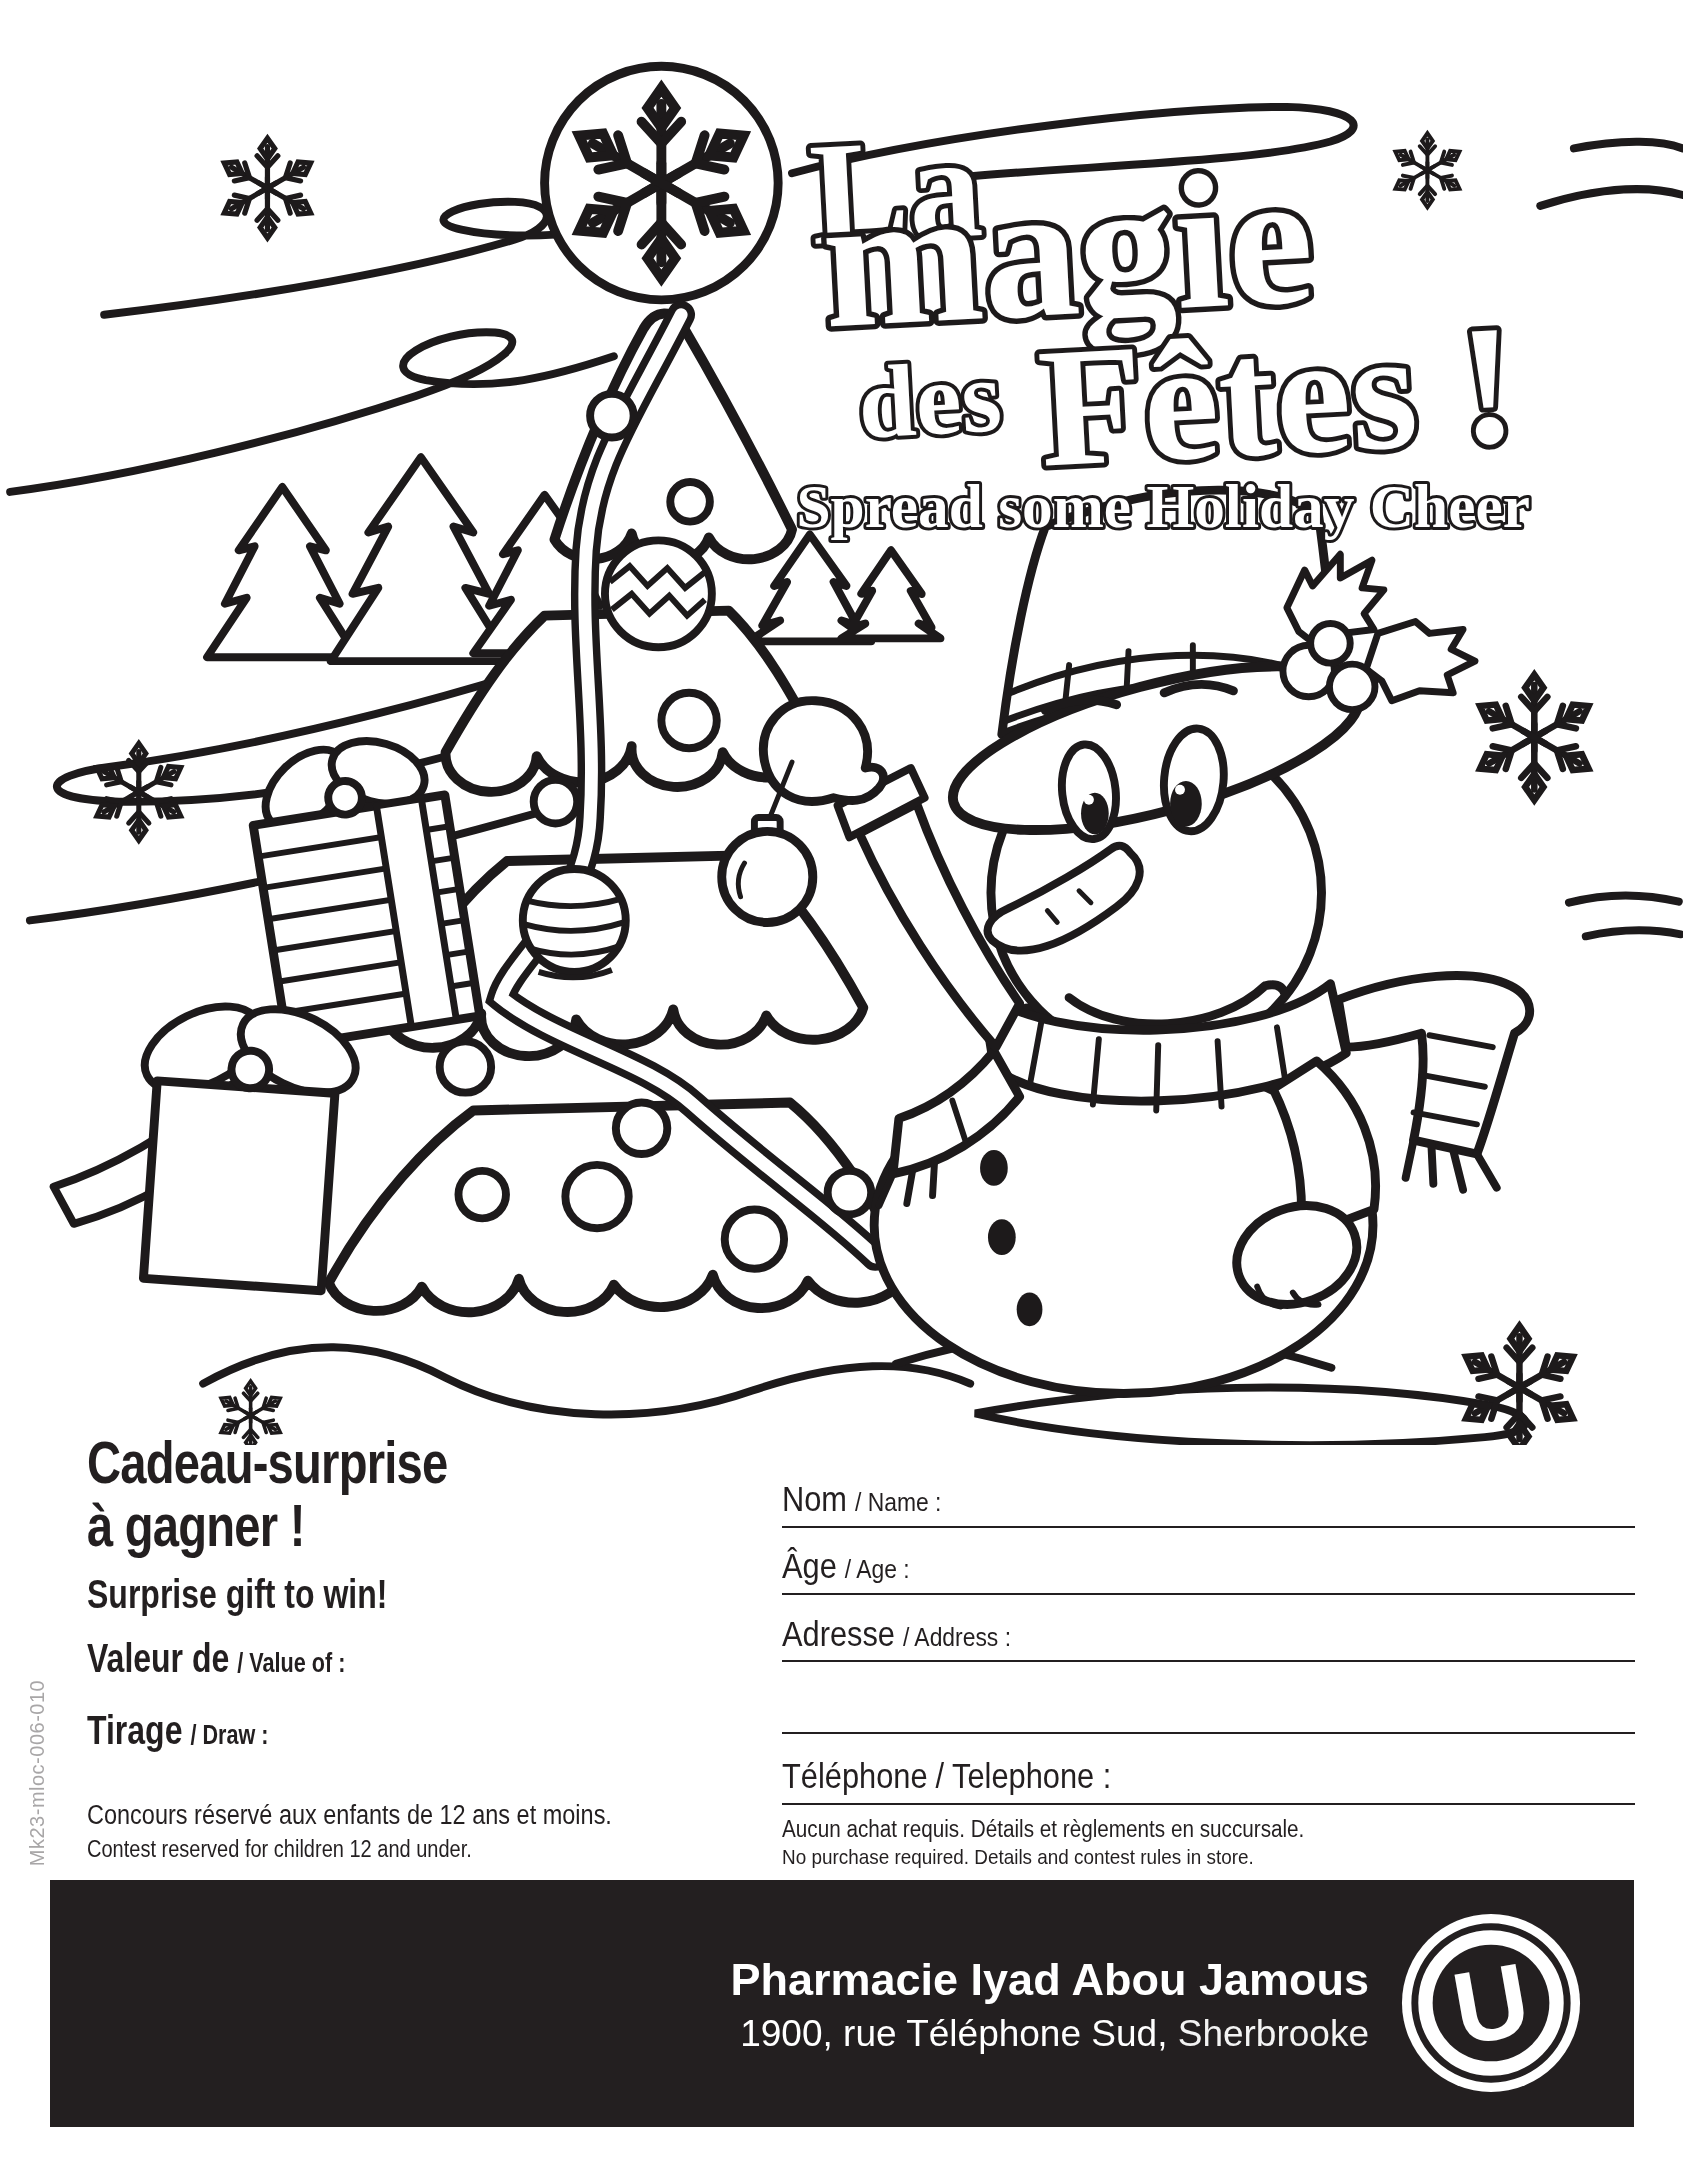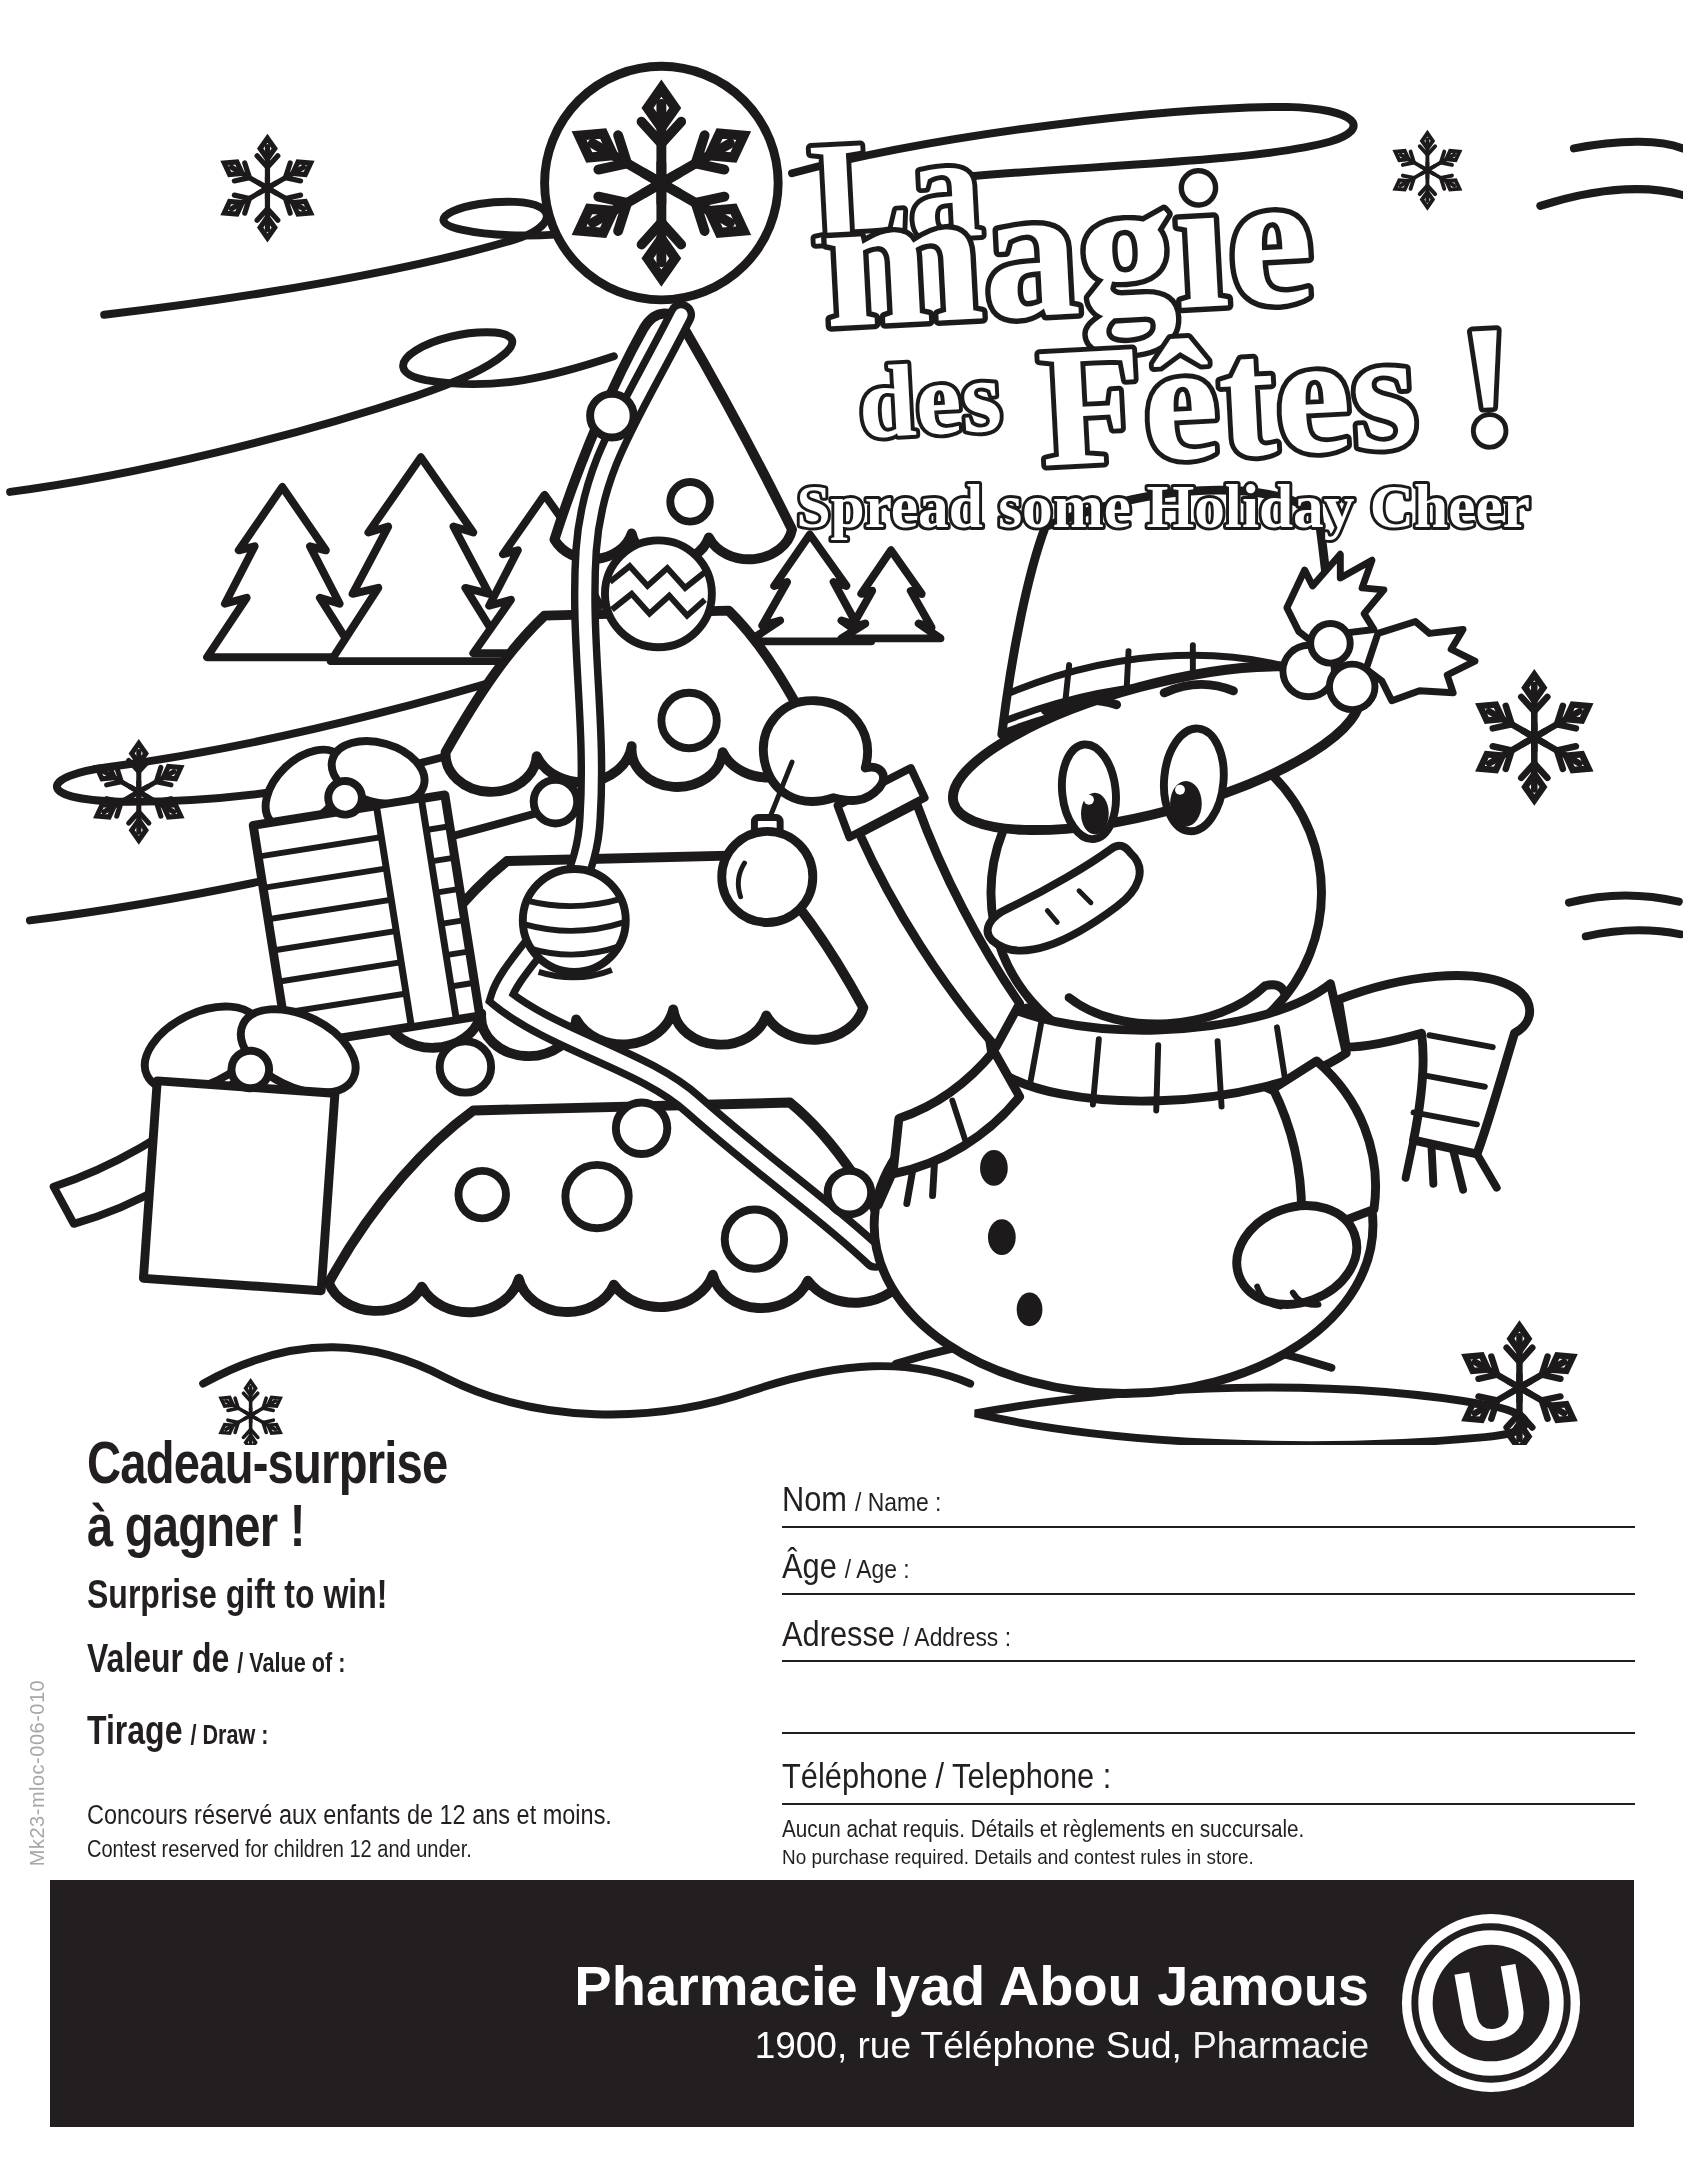--- a/index.html
+++ b/index.html
@@ -26,21 +26,21 @@
   .wline{position:absolute;left:782px;width:853px;border-bottom:2.5px solid #231f20;height:0;}
   .note-fr{position:absolute;left:782px;font-size:23px;transform:scaleX(.9);transform-origin:0 50%;white-space:nowrap;}
   .note-en{position:absolute;left:782px;font-size:21px;transform:scaleX(.9);transform-origin:0 50%;white-space:nowrap;}
   
   .vcode{position:absolute;left:24px;top:1671px;width:26px;height:204px;}
   .vcode span{position:absolute;left:50%;top:50%;transform:translate(-50%,-50%) rotate(-90deg);
               white-space:nowrap;font-size:20px;letter-spacing:0.5px;color:#a8a6a7;}
   
   .footer{position:absolute;left:50px;top:1880px;width:1584px;height:247px;background:#231f20;}
   .footer-text{position:absolute;right:265px;top:75px;text-align:right;color:#fff;}
-  .footer-text .store{font-size:56px;font-weight:bold;line-height:1.1;white-space:nowrap;}
+  .footer-text .store{font-size:45px;font-weight:bold;line-height:1.1;white-space:nowrap;}
   .footer-text .addr{font-size:37px;font-weight:normal;margin-top:8px;white-space:nowrap;}
   .footer-text .addr .city{opacity:.95;font-weight:normal;}
   .logo{position:absolute;right:51px;top:31px;}
 </style>
 </head>
 <body>
 
 <div class="page">
 
   <svg class="art" width="1683" height="1445" viewBox="0 0 1700 1460">
@@ -277,21 +277,21 @@
 
   <div class="vcode">
     <span>Mk23-mloc-006-010</span>
   </div>
 
   <div class="footer">
     <div class="footer-text">
       <div class="store">Pharmacie Iyad Abou Jamous</div>
       <div class="addr">
         <span>1900, rue Téléphone Sud,</span>
-        <span class="city">Pharmacie</span>
+        <span class="city">Sherbrooke</span>
       </div>
     </div>
     <svg class="logo" width="184" height="184" viewBox="0 0 186 186">
       <circle cx="93" cy="93" r="90" fill="#fff"></circle>
       <circle cx="93" cy="93" r="77" fill="none" stroke="#231f20" stroke-width="7"></circle>
       <circle cx="93" cy="93" r="59" fill="#231f20"></circle>
       <text x="93" y="130" text-anchor="middle" font-family="Liberation Sans, sans-serif" font-weight="bold" font-size="104" fill="#fff" transform="rotate(-10 93 93)">U</text>
     </svg>
   </div>
 

